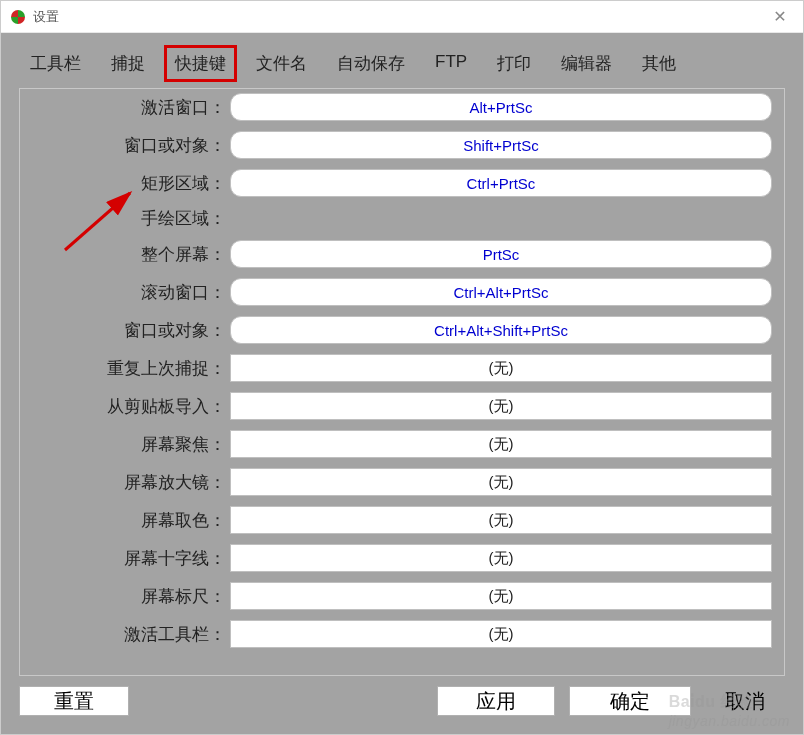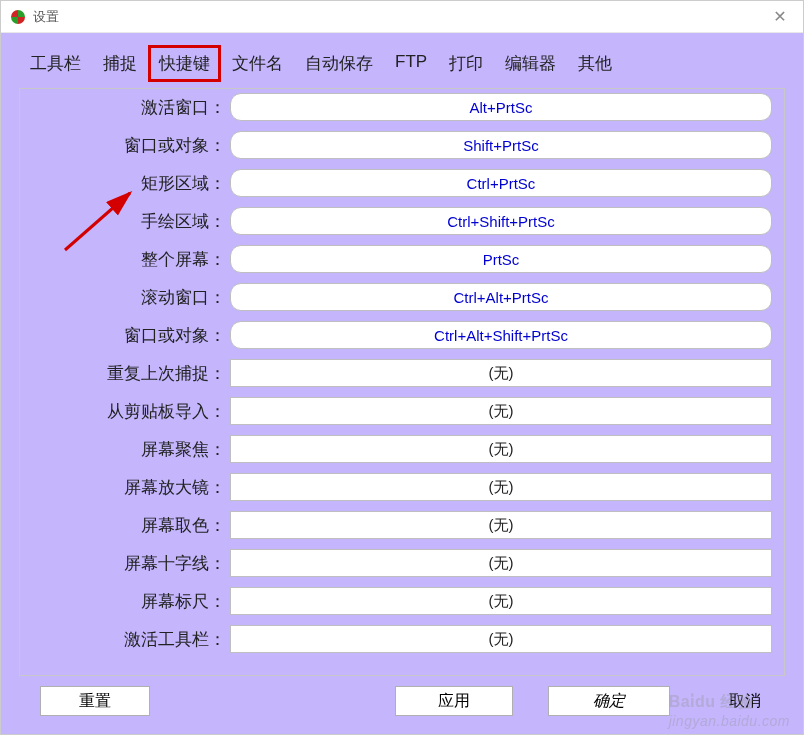--- a/index.html
+++ b/index.html
@@ -8,21 +8,21 @@
       background: #fff;
       width: 804px;
       height: 735px;
       position: relative;
       overflow: hidden;
     }
     .window {
       border: 1px solid #ccc;
       width: 804px;
       height: 735px;
-      background: #c4b5fd;
+      background: #a3a3a3;
       display: flex;
       flex-direction: column;
     }
     .titlebar {
       height: 32px;
       display: flex;
       align-items: center;
       padding: 0 8px;
       background: #fff;
       border-bottom: 1px solid #e8e8e8;
@@ -47,21 +47,21 @@
       cursor: pointer;
     }
     .content {
       padding: 12px 18px 0 18px;
       flex: 1;
       display: flex;
       flex-direction: column;
     }
     .tabs {
       display: flex;
-      gap: 0;
+      gap: 8px;
       margin-bottom: 6px;
     }
     .tab {
       padding: 6px 10px;
       font-size: 17px;
       color: #222;
       cursor: pointer;
       border: 1px solid transparent;
       white-space: nowrap;
     }
@@ -110,30 +110,29 @@
     .bottom-bar {
       display: flex;
       gap: 14px;
       padding: 0 18px 18px 18px;
       align-items: center;
     }
     .btn {
       height: 30px;
       border: 1px solid #b0b0b0;
       background: #fff;
-      font-size: 16px;
+      font-size: 20px;
       cursor: pointer;
       display: flex;
       align-items: center;
       justify-content: center;
-      margin-left: 21px;
     }
     .btn-reset { width: 110px; margin-right: auto; }
     .btn-apply { width: 118px; }
-    .btn-ok { width: 122px; font-style: italic; }
+    .btn-ok { width: 122px; }
     .btn-cancel {
       width: 80px;
       border: none;
       background: transparent;
     }
     .arrow-svg {
       position: absolute;
       left: 60px;
       top: 165px;
       pointer-events: none;
@@ -194,21 +193,20 @@
       <div class="row">
         <div class="row-label">窗口或对象：</div>
         <div class="row-field assigned">Shift+PrtSc</div>
       </div>
       <div class="row">
         <div class="row-label">矩形区域：</div>
         <div class="row-field assigned">Ctrl+PrtSc</div>
       </div>
       <div class="row">
         <div class="row-label">手绘区域：</div>
-        <div class="row-field assigned">Ctrl+Shift+PrtSc</div>
       </div>
       <div class="row">
         <div class="row-label">整个屏幕：</div>
         <div class="row-field assigned">PrtSc</div>
       </div>
       <div class="row">
         <div class="row-label">滚动窗口：</div>
         <div class="row-field assigned">Ctrl+Alt+PrtSc</div>
       </div>
       <div class="row">

